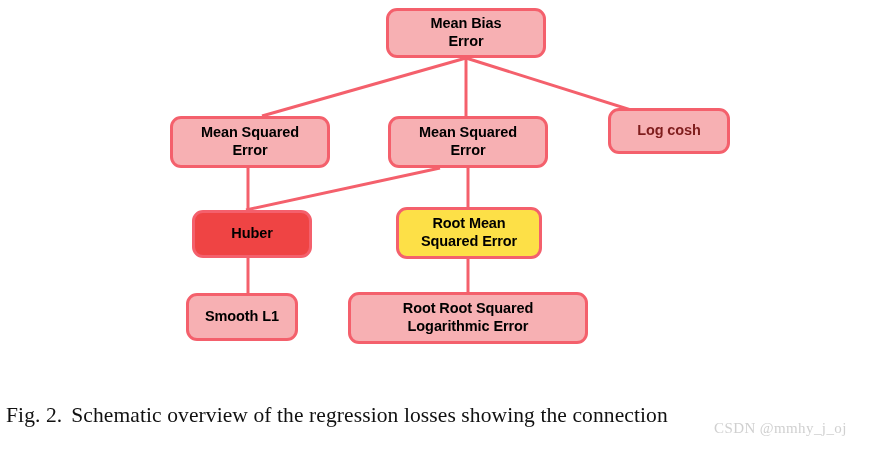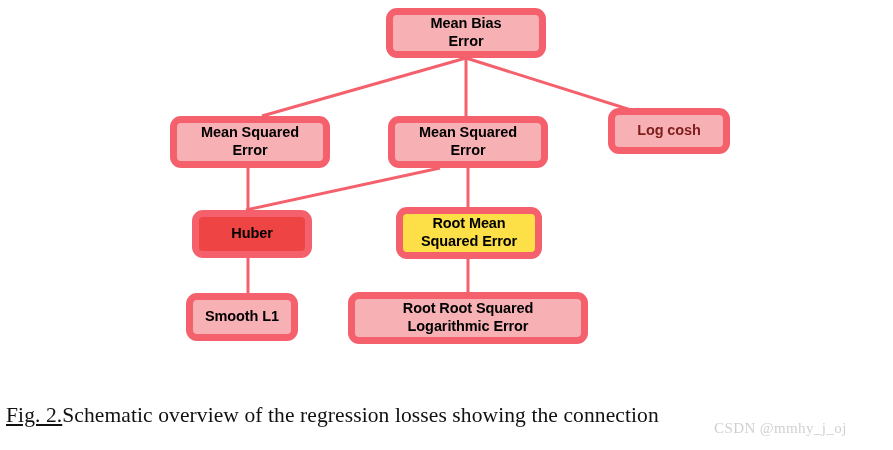--- a/index.html
+++ b/index.html
@@ -28,21 +28,21 @@
     left: 0;
     top: 0;
     width: 893px;
     height: 390px;
     pointer-events: none;
   }
   .node {
     position: absolute;
     box-sizing: border-box;
     background: #f7b0b3;
-    border: 7px solid #ec4899;
+    border: 3px solid #ec4899;
     border-radius: 11px;
     display: flex;
     align-items: center;
     justify-content: center;
     text-align: center;
     color: #000000;
     font-family: "Liberation Sans", sans-serif;
     font-weight: bold;
     font-size: 14.5px;
     line-height: 1.22;
@@ -62,21 +62,21 @@
     height: 40px;
     font-family: "Liberation Serif", serif;
     font-size: 21.5px;
     color: #111111;
     letter-spacing: 0.1px;
     white-space: nowrap;
     padding-left: 6px;
     box-sizing: border-box;
   }
   #caption .cap-label {
-    text-decoration: underline;
+    margin-right: 9px;
   }
   #watermark {
     position: absolute;
     left: 714px;
     top: 420px;
     font-family: "Liberation Serif", serif;
     font-size: 15px;
     color: #c8c8c8;
     opacity: 0.85;
     white-space: nowrap;

